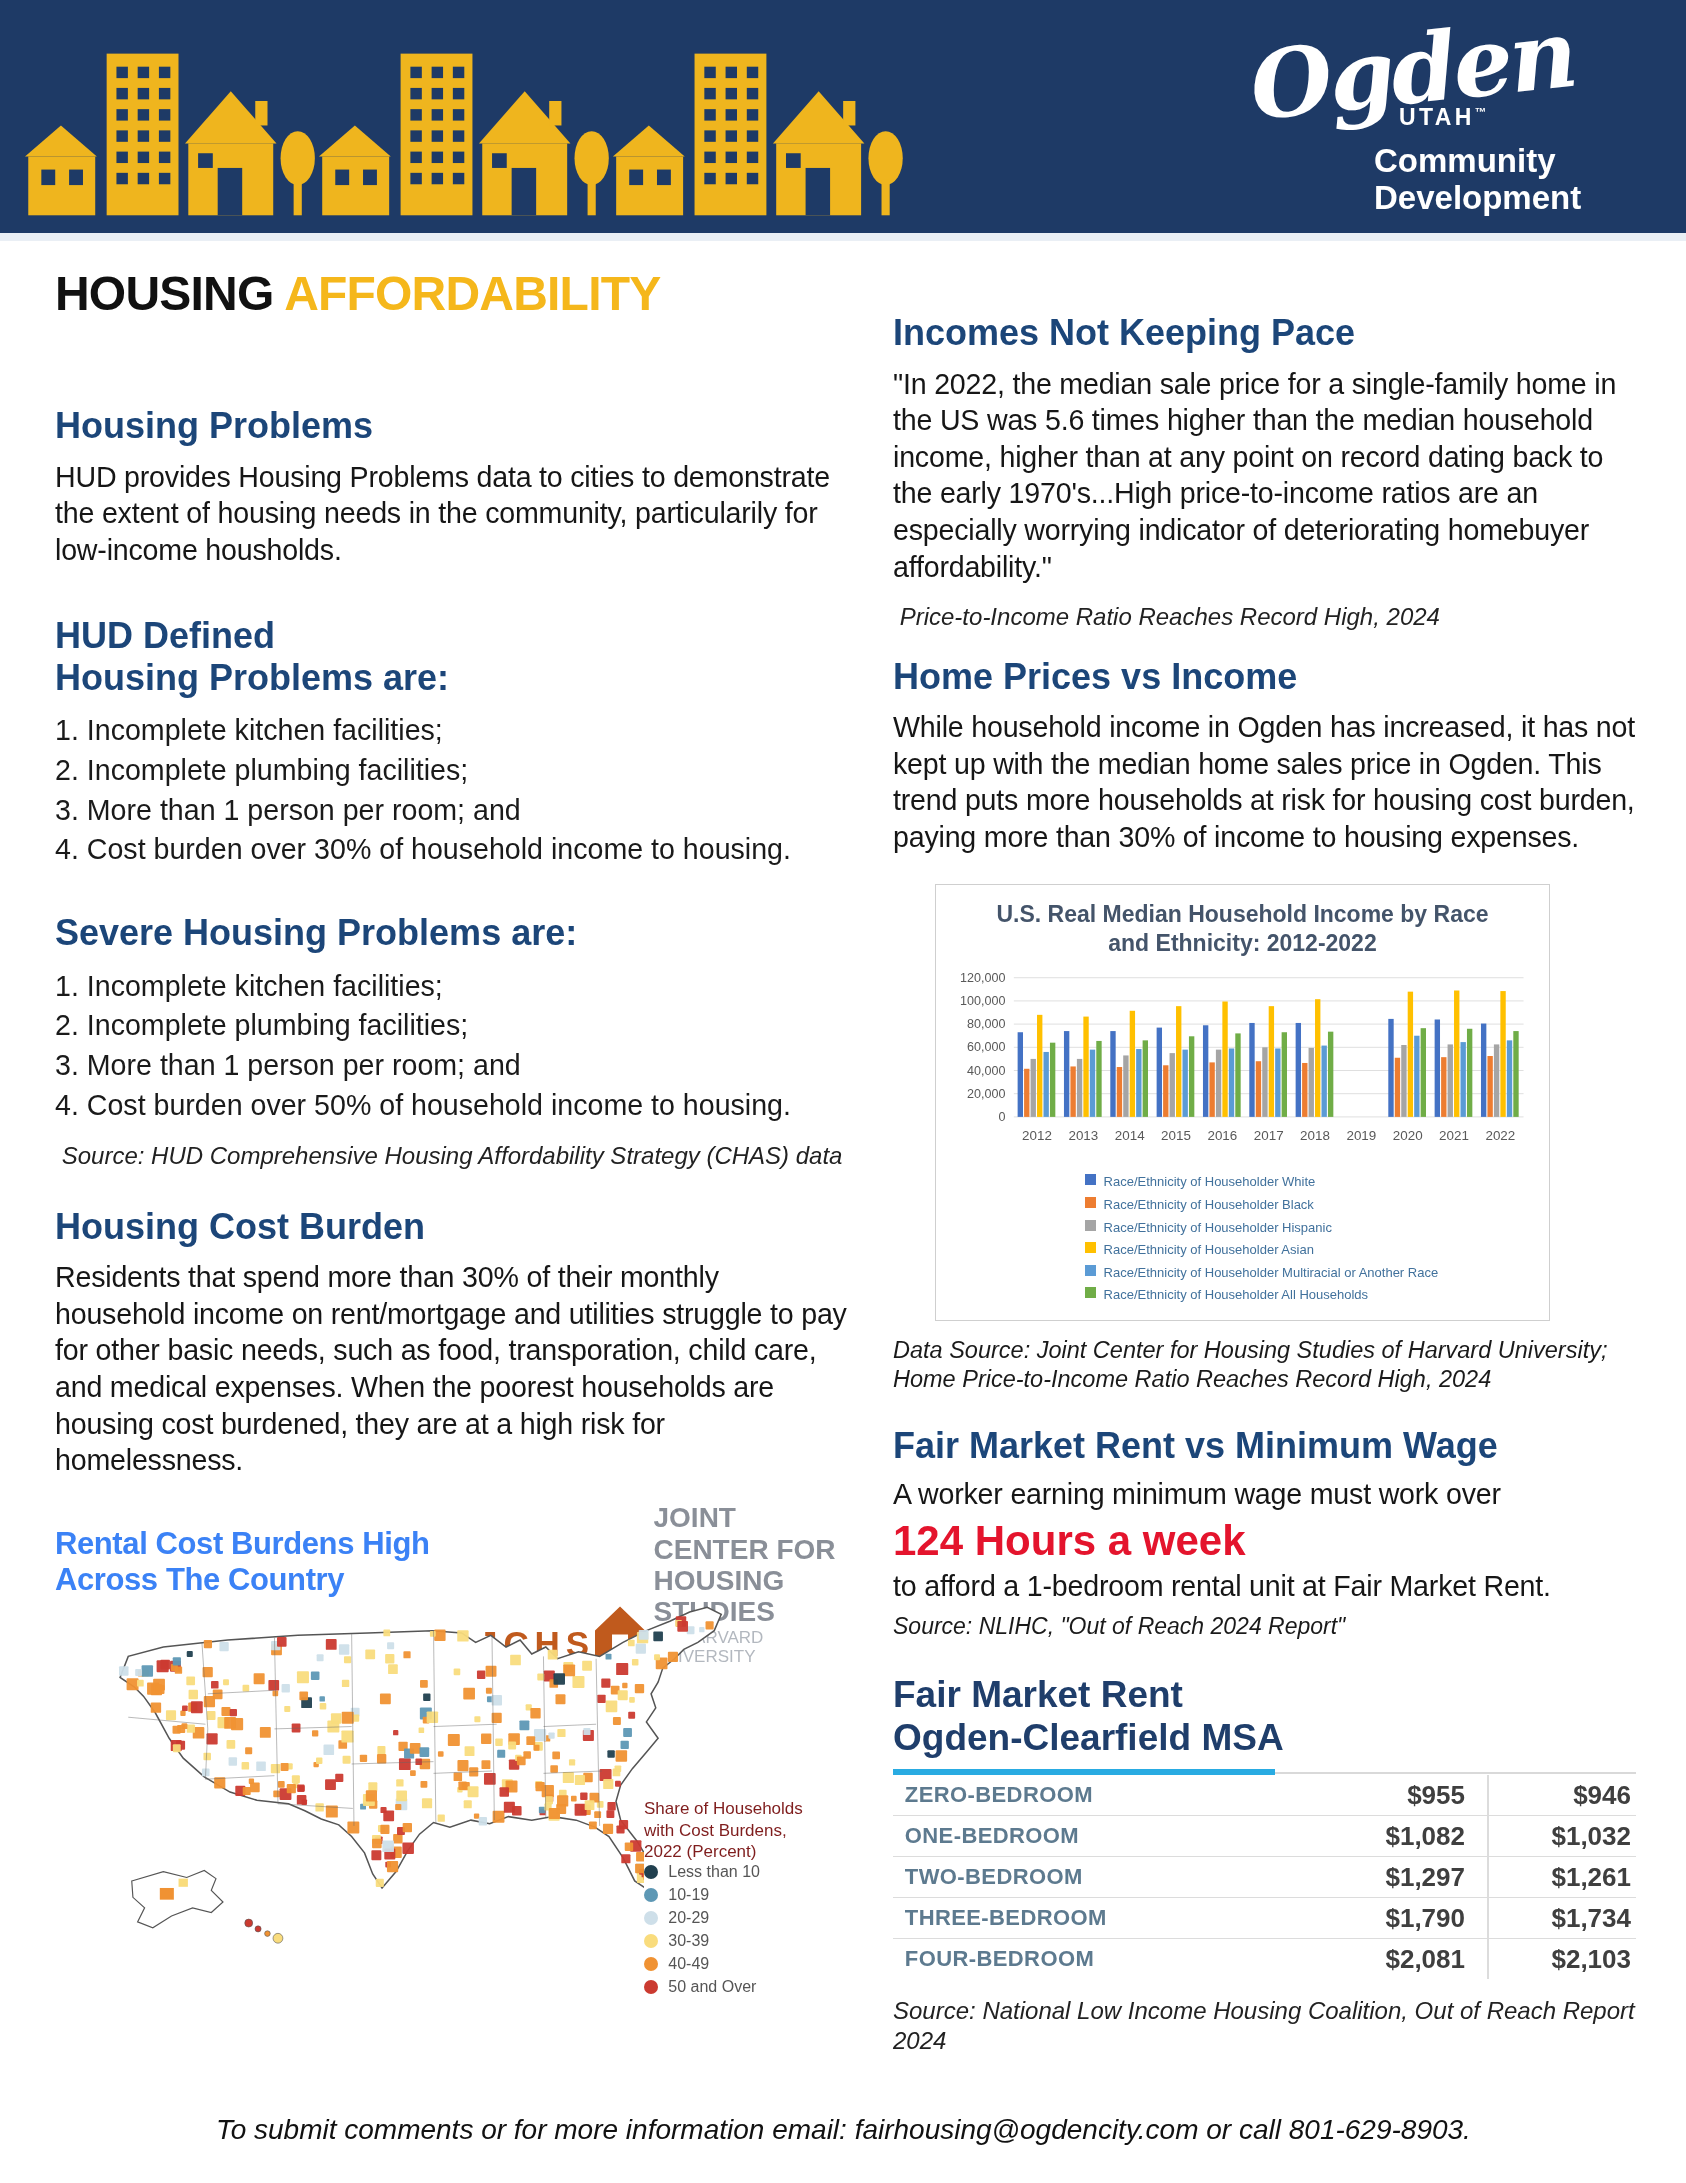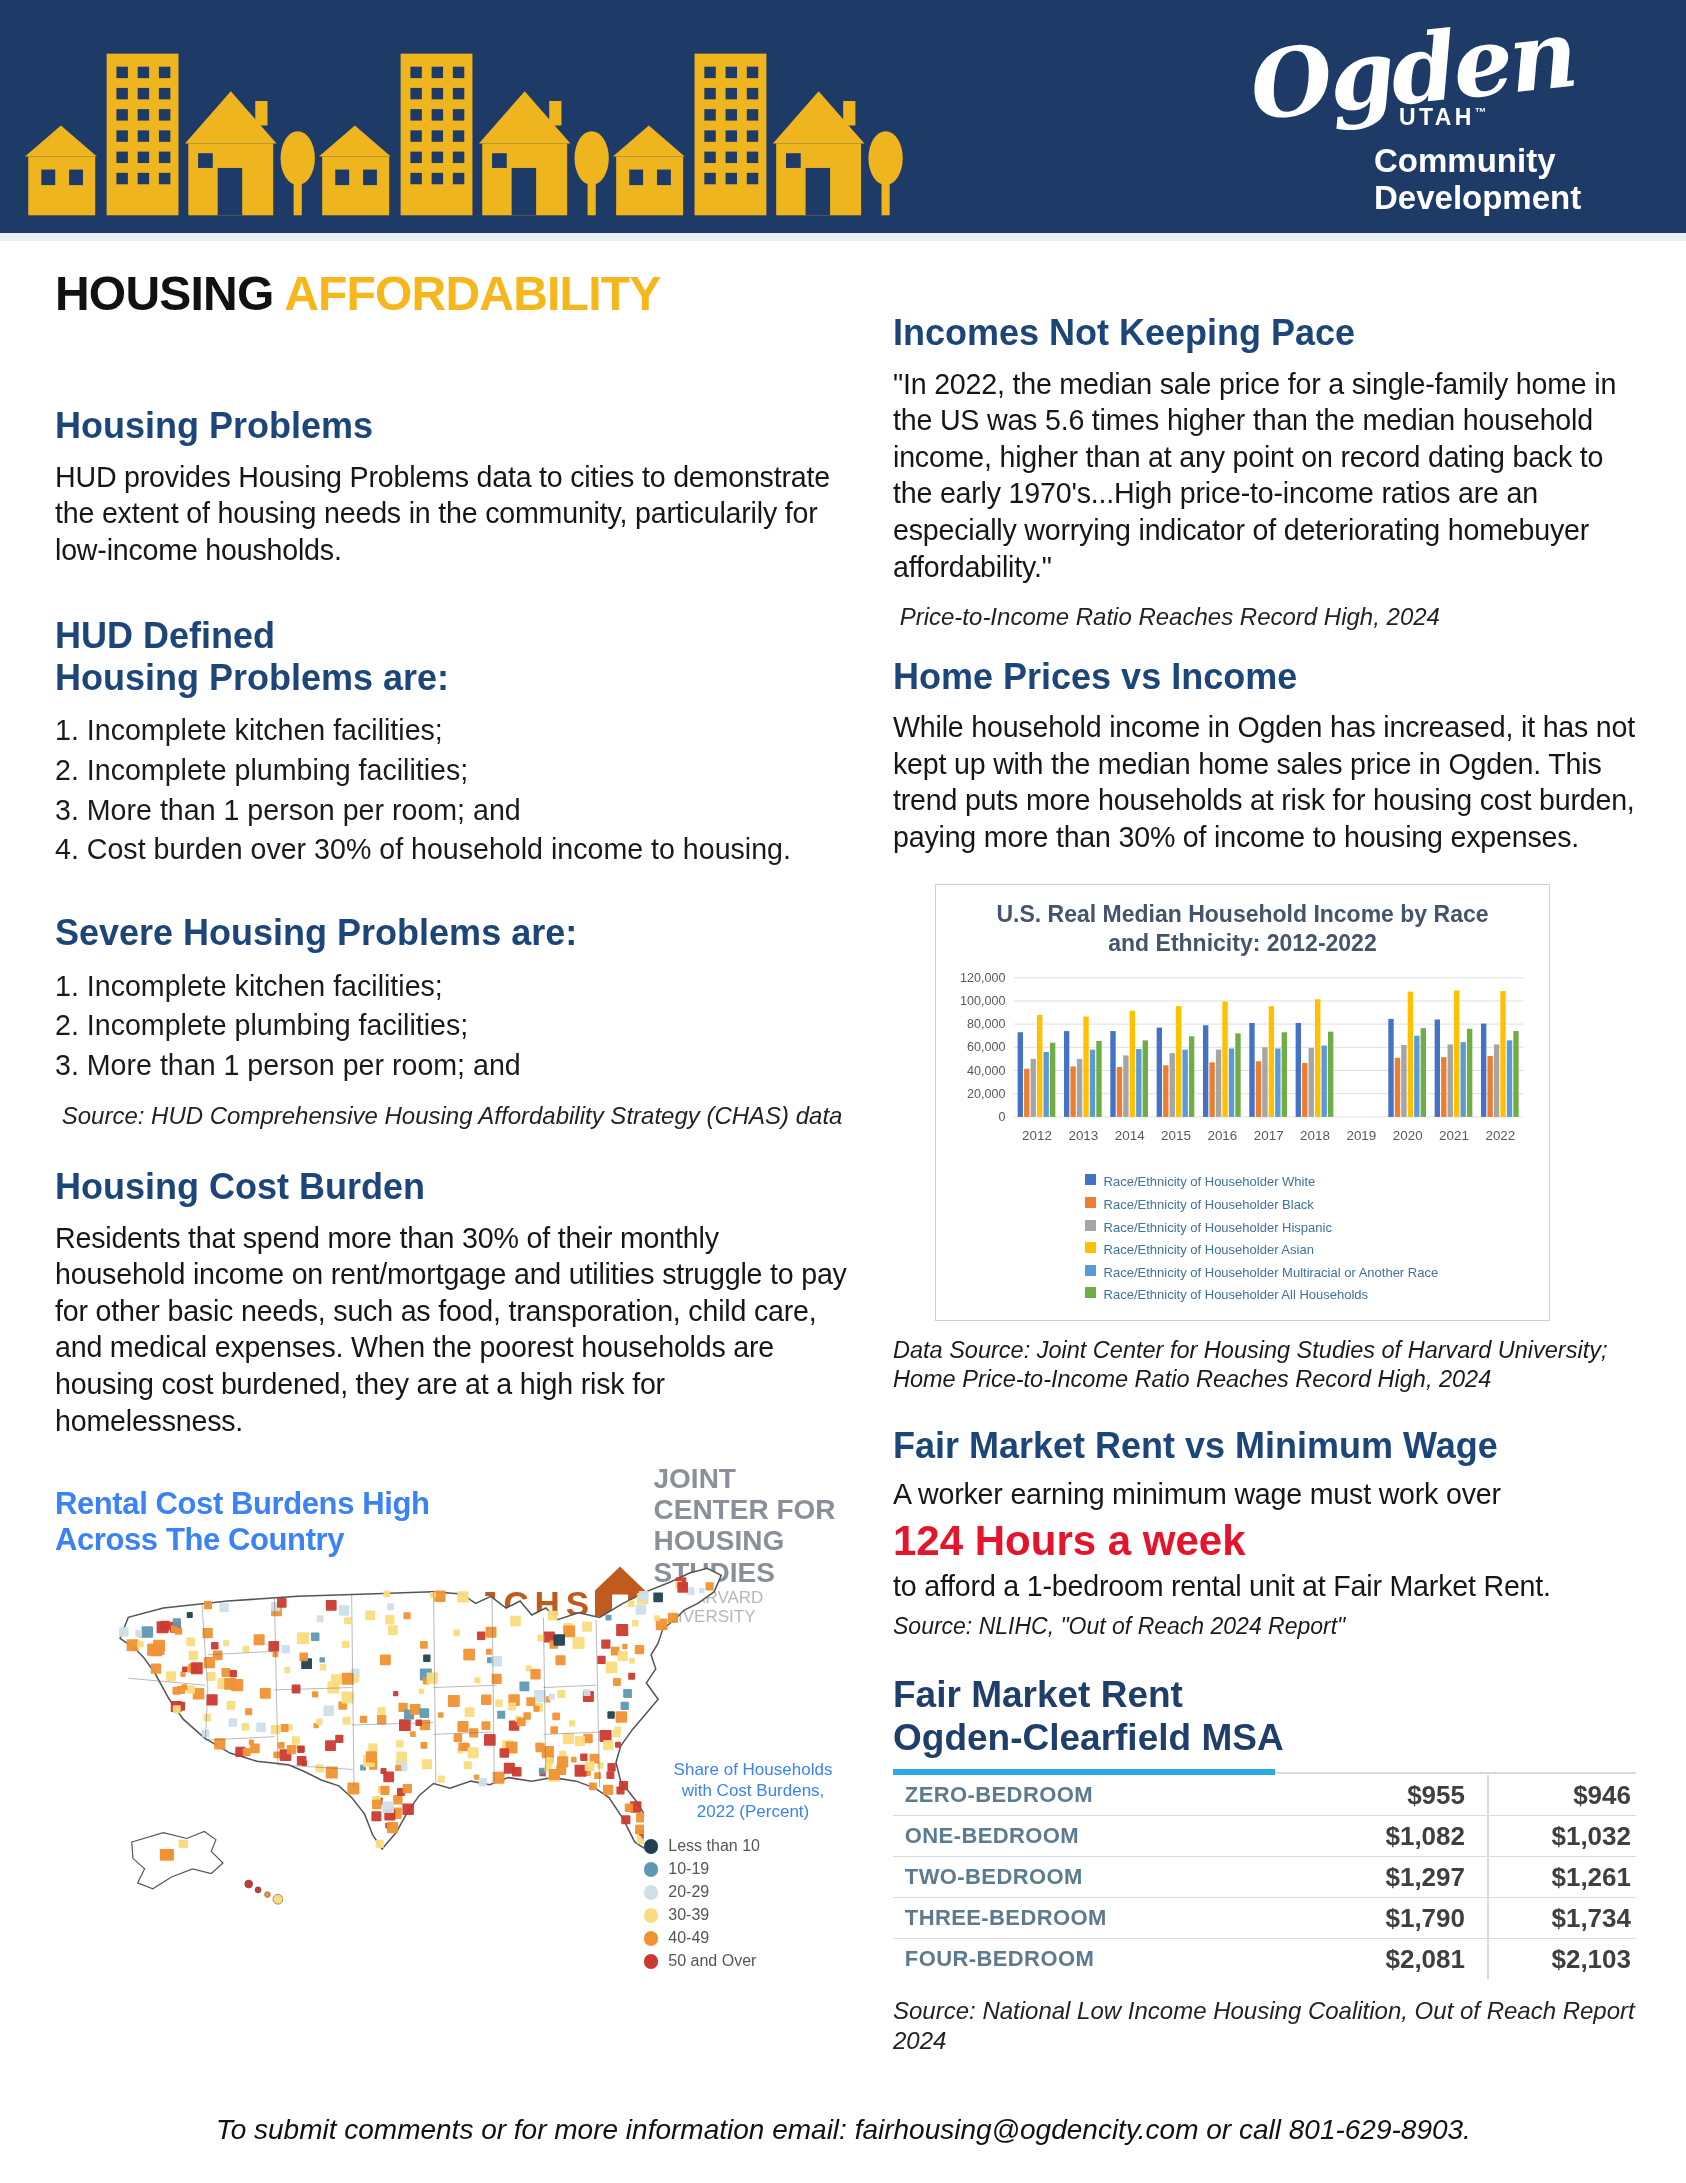--- a/index.html
+++ b/index.html
@@ -36,21 +36,21 @@
   .map-block{position:relative;margin-top:23.5px;height:453px;}
   .map-head{display:flex;align-items:flex-start;}
   .map-title{font-size:31px;font-weight:bold;color:#3b82f6;margin-top:23.5px;width:521px;letter-spacing:-0.4px;}
   .jchs{display:flex;align-items:flex-end;margin-left:6.7px;}
   .jchs-abbr{font-size:35px;font-weight:bold;color:#C05A1D;letter-spacing:5.9px;margin-bottom:1.7px;}
   .jchs-text{margin-left:8.4px;line-height:1.12;}
   .jchs-l1{font-size:28px;font-weight:bold;color:#8A8F98;}
   .jchs-l3{font-size:17px;color:#B3B8BF;}
   .map-svg{position:absolute;left:44px;top:84px;}
   .map-legend{position:absolute;left:589px;top:296px;width:218px;background:#fff;}
-  .map-legend-title{font-size:17px;color:#3b82f6;line-height:1.25;margin-bottom:15px;text-align:center;}
+  .map-legend-title{font-size:17px;color:#7f1d1d;line-height:1.25;margin-bottom:1px;}
   .map-legend-row{display:flex;align-items:center;margin-bottom:5px;}
   .map-legend-dot{width:14.3px;height:14.3px;border-radius:50%;margin-right:10px;flex:0 0 auto;}
   .map-legend-label{font-size:16px;color:#555;}
   
   .chart-box{margin:28.6px 0 0 42px;width:613px;border:1.7px solid #CFCFCF;background:#fff;padding:10px 0 10px 0;}
   .chart-title{font-size:23px;font-weight:bold;color:#44546A;text-align:center;line-height:1.25;margin-top:5px;}
   .chart-legend{margin:8.4px 0 3.4px 149px;}
   .chart-legend-row{display:flex;margin-bottom:7.6px;}
   .chart-legend-swatch{width:11px;height:11px;margin-right:7.6px;flex:0 0 auto;}
   .chart-legend-label{font-size:13px;color:#41719C;}
@@ -147,20 +147,21 @@
       <div class="li">2.  Incomplete plumbing facilities;</div>
       <div class="li">3.  More than 1 person per room; and</div>
       <div class="li">4. Cost burden over 30% of household income to housing.</div>
     </div>
 
   <h2 class="mt-sev">Severe Housing Problems are:</h2>
   <div class="list">
       <div class="li">1.  Incomplete kitchen facilities;</div>
       <div class="li">2.  Incomplete plumbing facilities;</div>
       <div class="li">3.  More than 1 person per room; and</div>
+      <div class="li">4. Cost burden over 50% of household income to housing.</div>
     </div>
 
   <div class="src">Source: HUD Comprehensive Housing Affordability Strategy (CHAS) data</div>
 
   <h2 class="mt-hcb">Housing Cost Burden</h2>
   <div class="p">Residents that spend more than 30% of their monthly household income on rent/mortgage and utilities struggle to pay for other basic needs, such as food, transporation, child care, and medical expenses. When the poorest households are housing cost burdened, they are at a high risk for homelessness.</div>
 
   <div class="map-block">
     <div class="map-head">
       <div class="map-title">Rental Cost Burdens High Across The Country</div>

